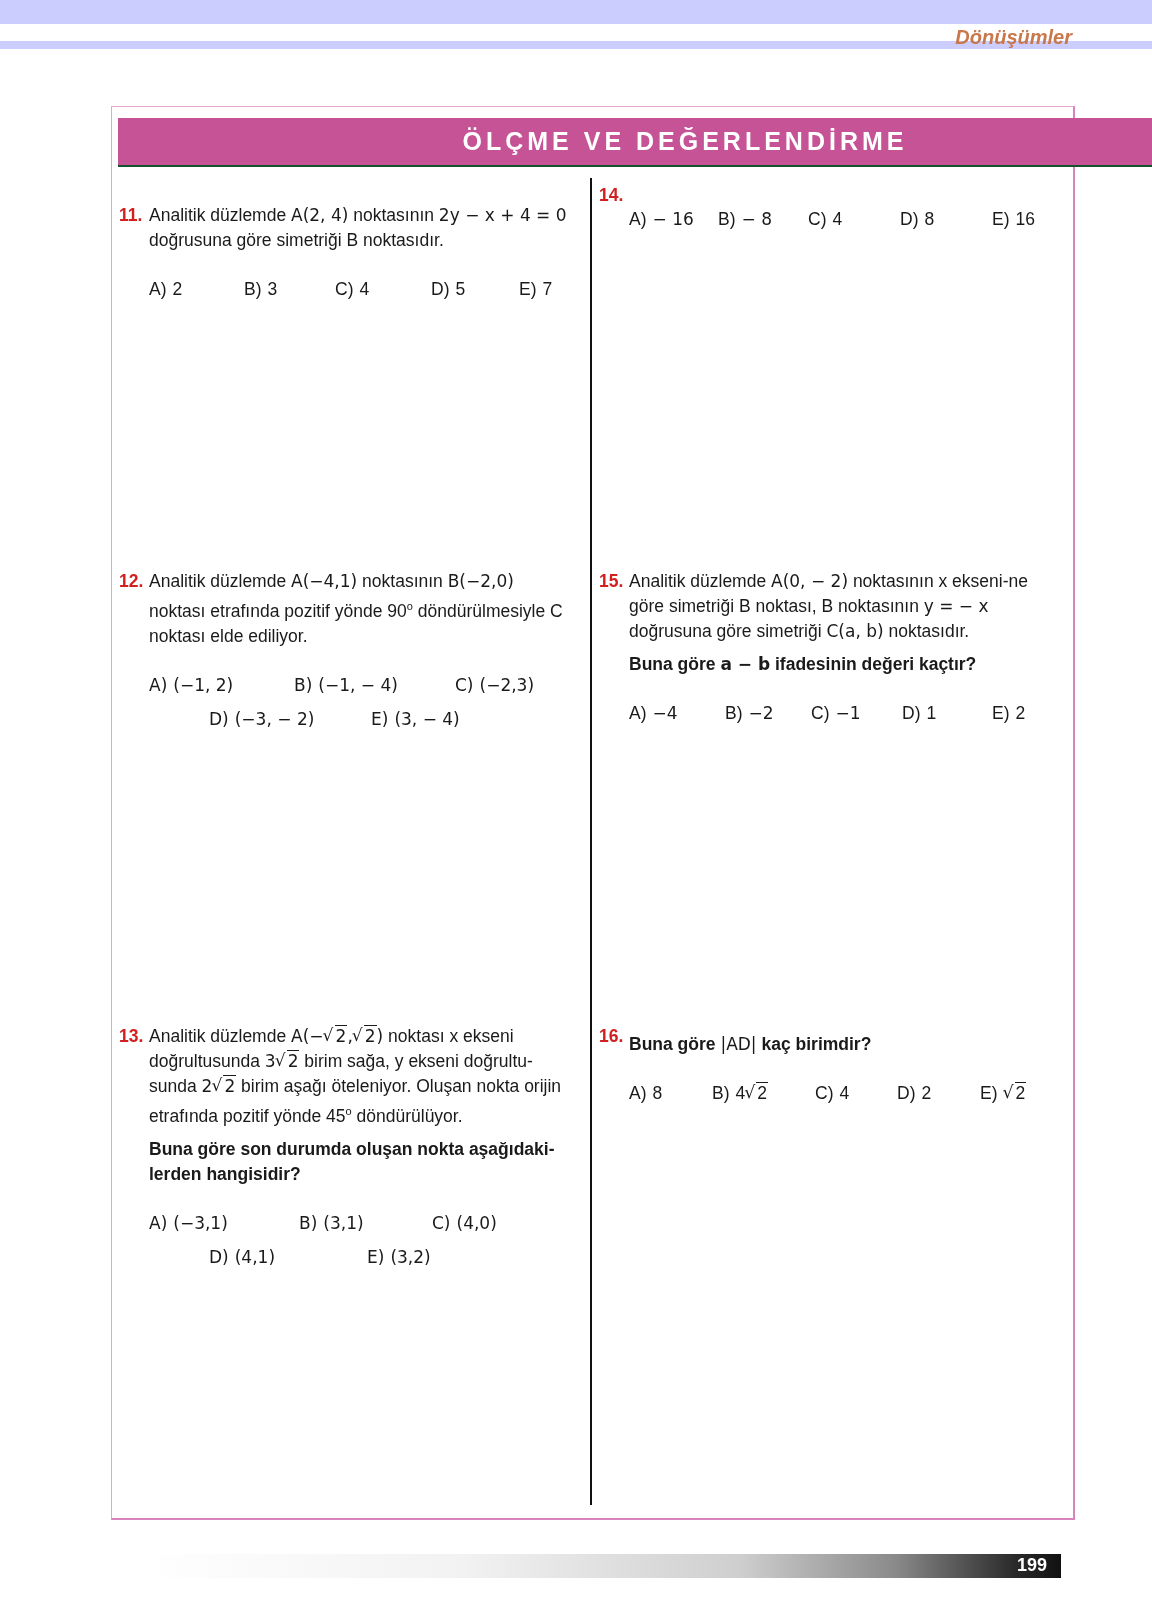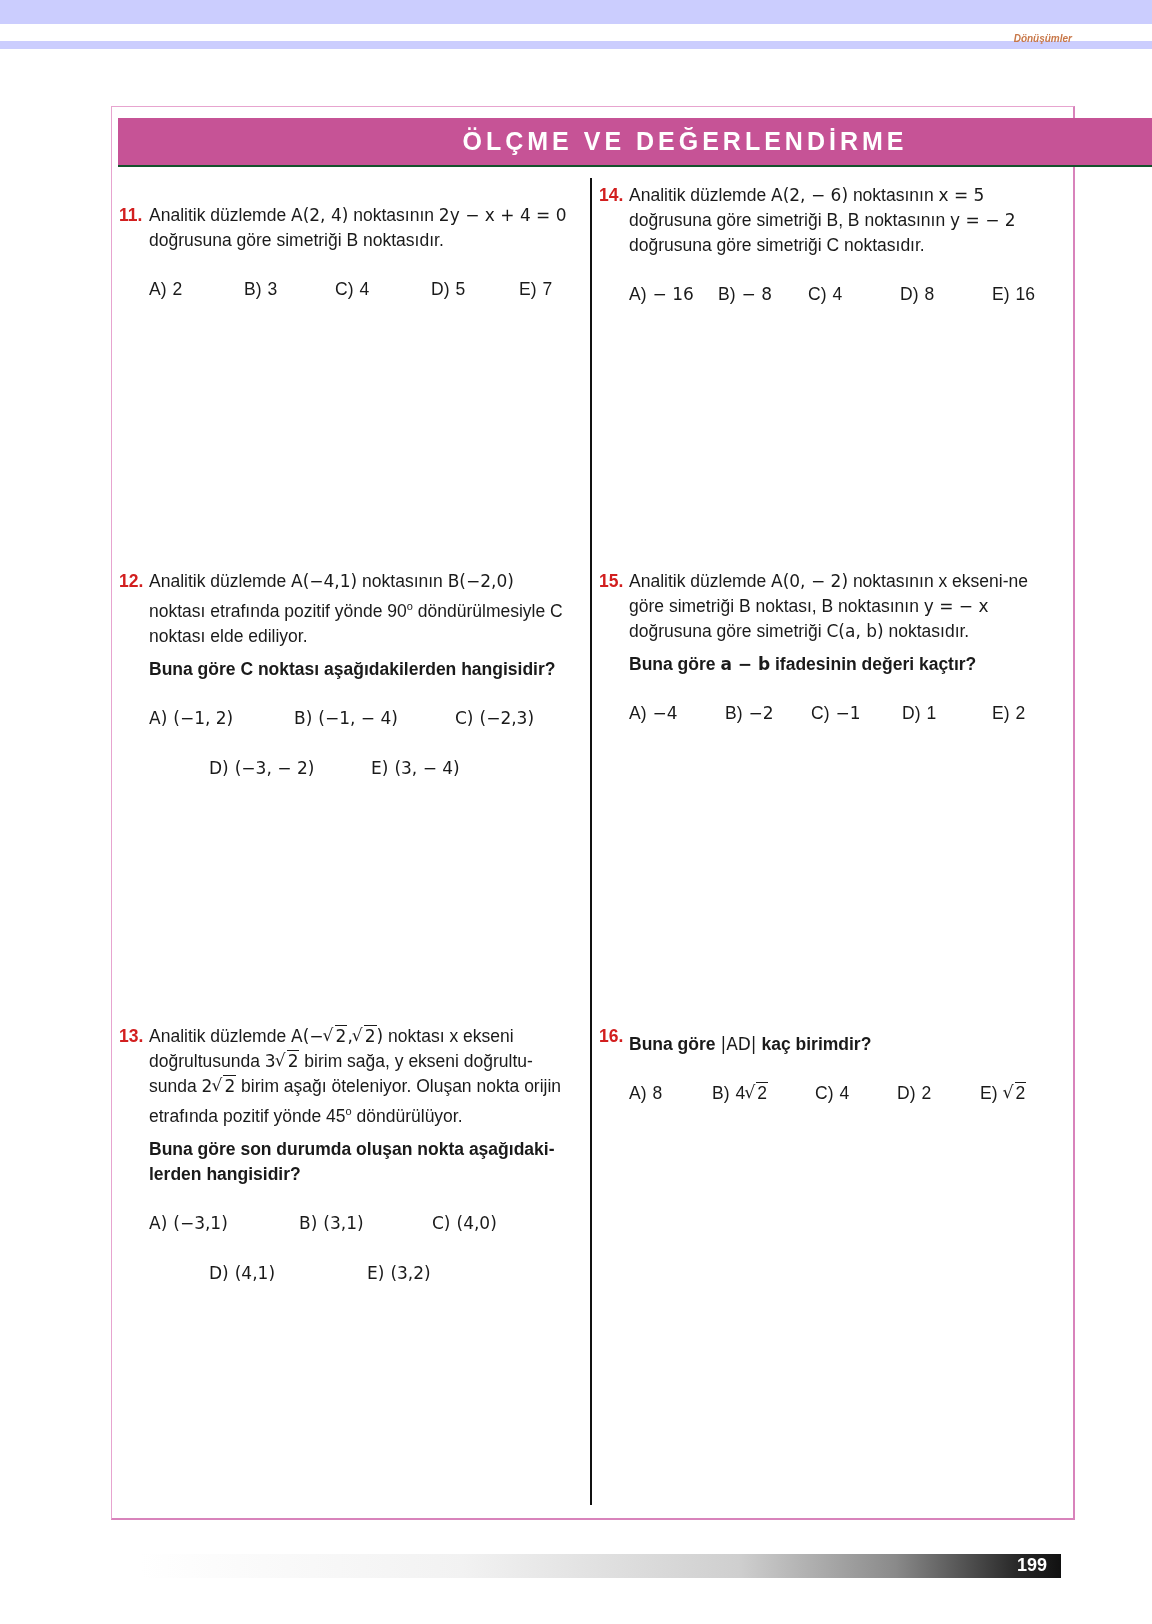--- a/index.html
+++ b/index.html
@@ -1,40 +1,40 @@
 <!DOCTYPE html>
 <html><head>
 <meta charset="utf-8">
 <style>
   html, body { margin: 0; padding: 0; background: #ffffff; }
   body { width: 1152px; height: 1624px; position: relative; overflow: hidden;
          font-family: "Liberation Sans", "DejaVu Sans", sans-serif; color: #1a1a1a; }
 
   .top-band { position: absolute; left: 0; top: 0; width: 1152px; height: 24px; background: #cbcdfe; }
   .top-band-2 { position: absolute; left: 0; top: 41px; width: 1152px; height: 8px; background: #cbcdfe; }
-  .section-title { position: absolute; right: 80px; top: 33px; font-size: 10px; font-style: italic;
+  .section-title { position: absolute; right: 80px; top: 26px; font-size: 20px; font-style: italic;
                    font-weight: bold; color: #c8784a; }
 
   .frame { position: absolute; left: 111px; top: 106px; width: 961px; height: 1411px;
            border: 1px solid #f1bfdf; border-right: 2px solid #d883bb; border-bottom: 2px solid #d883bb;
            border-left: 1px solid #e7a4cf; border-top: 1px solid #e7a4cf; }
   .banner { position: absolute; left: 118px; top: 118px; width: 1134px; height: 47px;
             background: #c65396; border-bottom: 2px solid #14532d; }
   .banner-text { position: absolute; left: 0; right: 0; top: 9px; text-align: center;
                  color: #ffffff; font-size: 25px; letter-spacing: 4px; font-weight: bold; }
 
   .divider { position: absolute; left: 590px; top: 178px; width: 2px; height: 1327px; background: #111; }
 
   .q { position: absolute; width: 456px; font-size: 17.5px; line-height: 25px; }
   .q .num { position: absolute; left: 0; top: 0; color: #d21f1f; font-weight: bold; }
   .q .body { margin-left: 30px; }
   .q .stem { display: block; }
   .q .ask { display: block; font-weight: bold; margin-top: 8px; }
   .q .opts { position: relative; margin-left: 30px; height: 30px; margin-top: 24px; }
-  .q .opts2 { position: relative; margin-left: 30px; height: 30px; margin-top: 20px; }
+  .q .opts2 { position: relative; margin-left: 30px; height: 30px; margin-top: 4px; }
   .opt { position: absolute; top: 0; white-space: nowrap; text-align: right; }
   .opt .lbl { margin-right: 6px; }
   .math { font-family: "DejaVu Sans", sans-serif; font-size: 17px; }
   sup { font-size: 11px; }
 
   .sqrt { display: inline-block; position: relative; padding-left: 11px; }
   .sqrt::before { content: "√"; position: absolute; left: -1px; top: -1px; font-family: "DejaVu Sans", sans-serif; }
   .sqrt-in { border-top: 1.5px solid #1a1a1a; padding: 0 1px; }
 
   .footer-bar { position: absolute; left: 140px; top: 1554px; width: 921px; height: 24px;
@@ -65,21 +65,20 @@
     <span class="opt" style="left:186px"><span class="lbl">C)</span><span>4</span></span>
     <span class="opt" style="left:282px"><span class="lbl">D)</span><span>5</span></span>
     <span class="opt" style="left:370px"><span class="lbl">E)</span><span>7</span></span>
   </div>
 </div>
 
 <div class="q" style="left:119px; top:569px;">
   <span class="num">12.</span>
   <div class="body">
     <span class="stem"><span>Analitik düzlemde </span><span class="math">A(−4,1)</span><span> noktasının </span><span class="math">B(−2,0)</span><span> noktası etrafında pozitif yönde 90</span><sup>o</sup><span> döndürülmesiyle C noktası elde ediliyor.</span></span>
-    <span class="ask">Buna göre C noktası aşağıdakilerden hangisidir?</span>
   </div>
   <div class="opts math">
     <span class="opt" style="left:0"><span class="lbl">A)</span><span>(−1, 2)</span></span>
     <span class="opt" style="left:145px"><span class="lbl">B)</span><span>(−1, − 4)</span></span>
     <span class="opt" style="left:306px"><span class="lbl">C)</span><span>(−2,3)</span></span>
   </div>
   <div class="opts2 math">
     <span class="opt" style="left:60px"><span class="lbl">D)</span><span>(−3, − 2)</span></span>
     <span class="opt" style="left:222px"><span class="lbl">E)</span><span>(3, − 4)</span></span>
   </div>
@@ -98,21 +97,20 @@
   </div>
   <div class="opts2 math">
     <span class="opt" style="left:60px"><span class="lbl">D)</span><span>(4,1)</span></span>
     <span class="opt" style="left:218px"><span class="lbl">E)</span><span>(3,2)</span></span>
   </div>
 </div>
 
 <div class="q" style="left:599px; top:183px;">
   <span class="num">14.</span>
   <div class="body">
-    <span class="stem"><span>Analitik düzlemde </span><span class="math">A(2, − 6)</span><span> noktasının </span><span class="math">x = 5</span><span> doğrusuna göre simetriği B, B noktasının </span><span class="math">y = − 2</span><span> doğrusuna göre simetriği C noktasıdır.</span></span>
   </div>
   <div class="opts">
     <span class="opt" style="left:0"><span class="lbl">A)</span><span class="math">− 16</span></span>
     <span class="opt" style="left:89px"><span class="lbl">B)</span><span class="math">− 8</span></span>
     <span class="opt" style="left:179px"><span class="lbl">C)</span><span>4</span></span>
     <span class="opt" style="left:271px"><span class="lbl">D)</span><span>8</span></span>
     <span class="opt" style="left:363px"><span class="lbl">E)</span><span>16</span></span>
   </div>
 </div>
 

